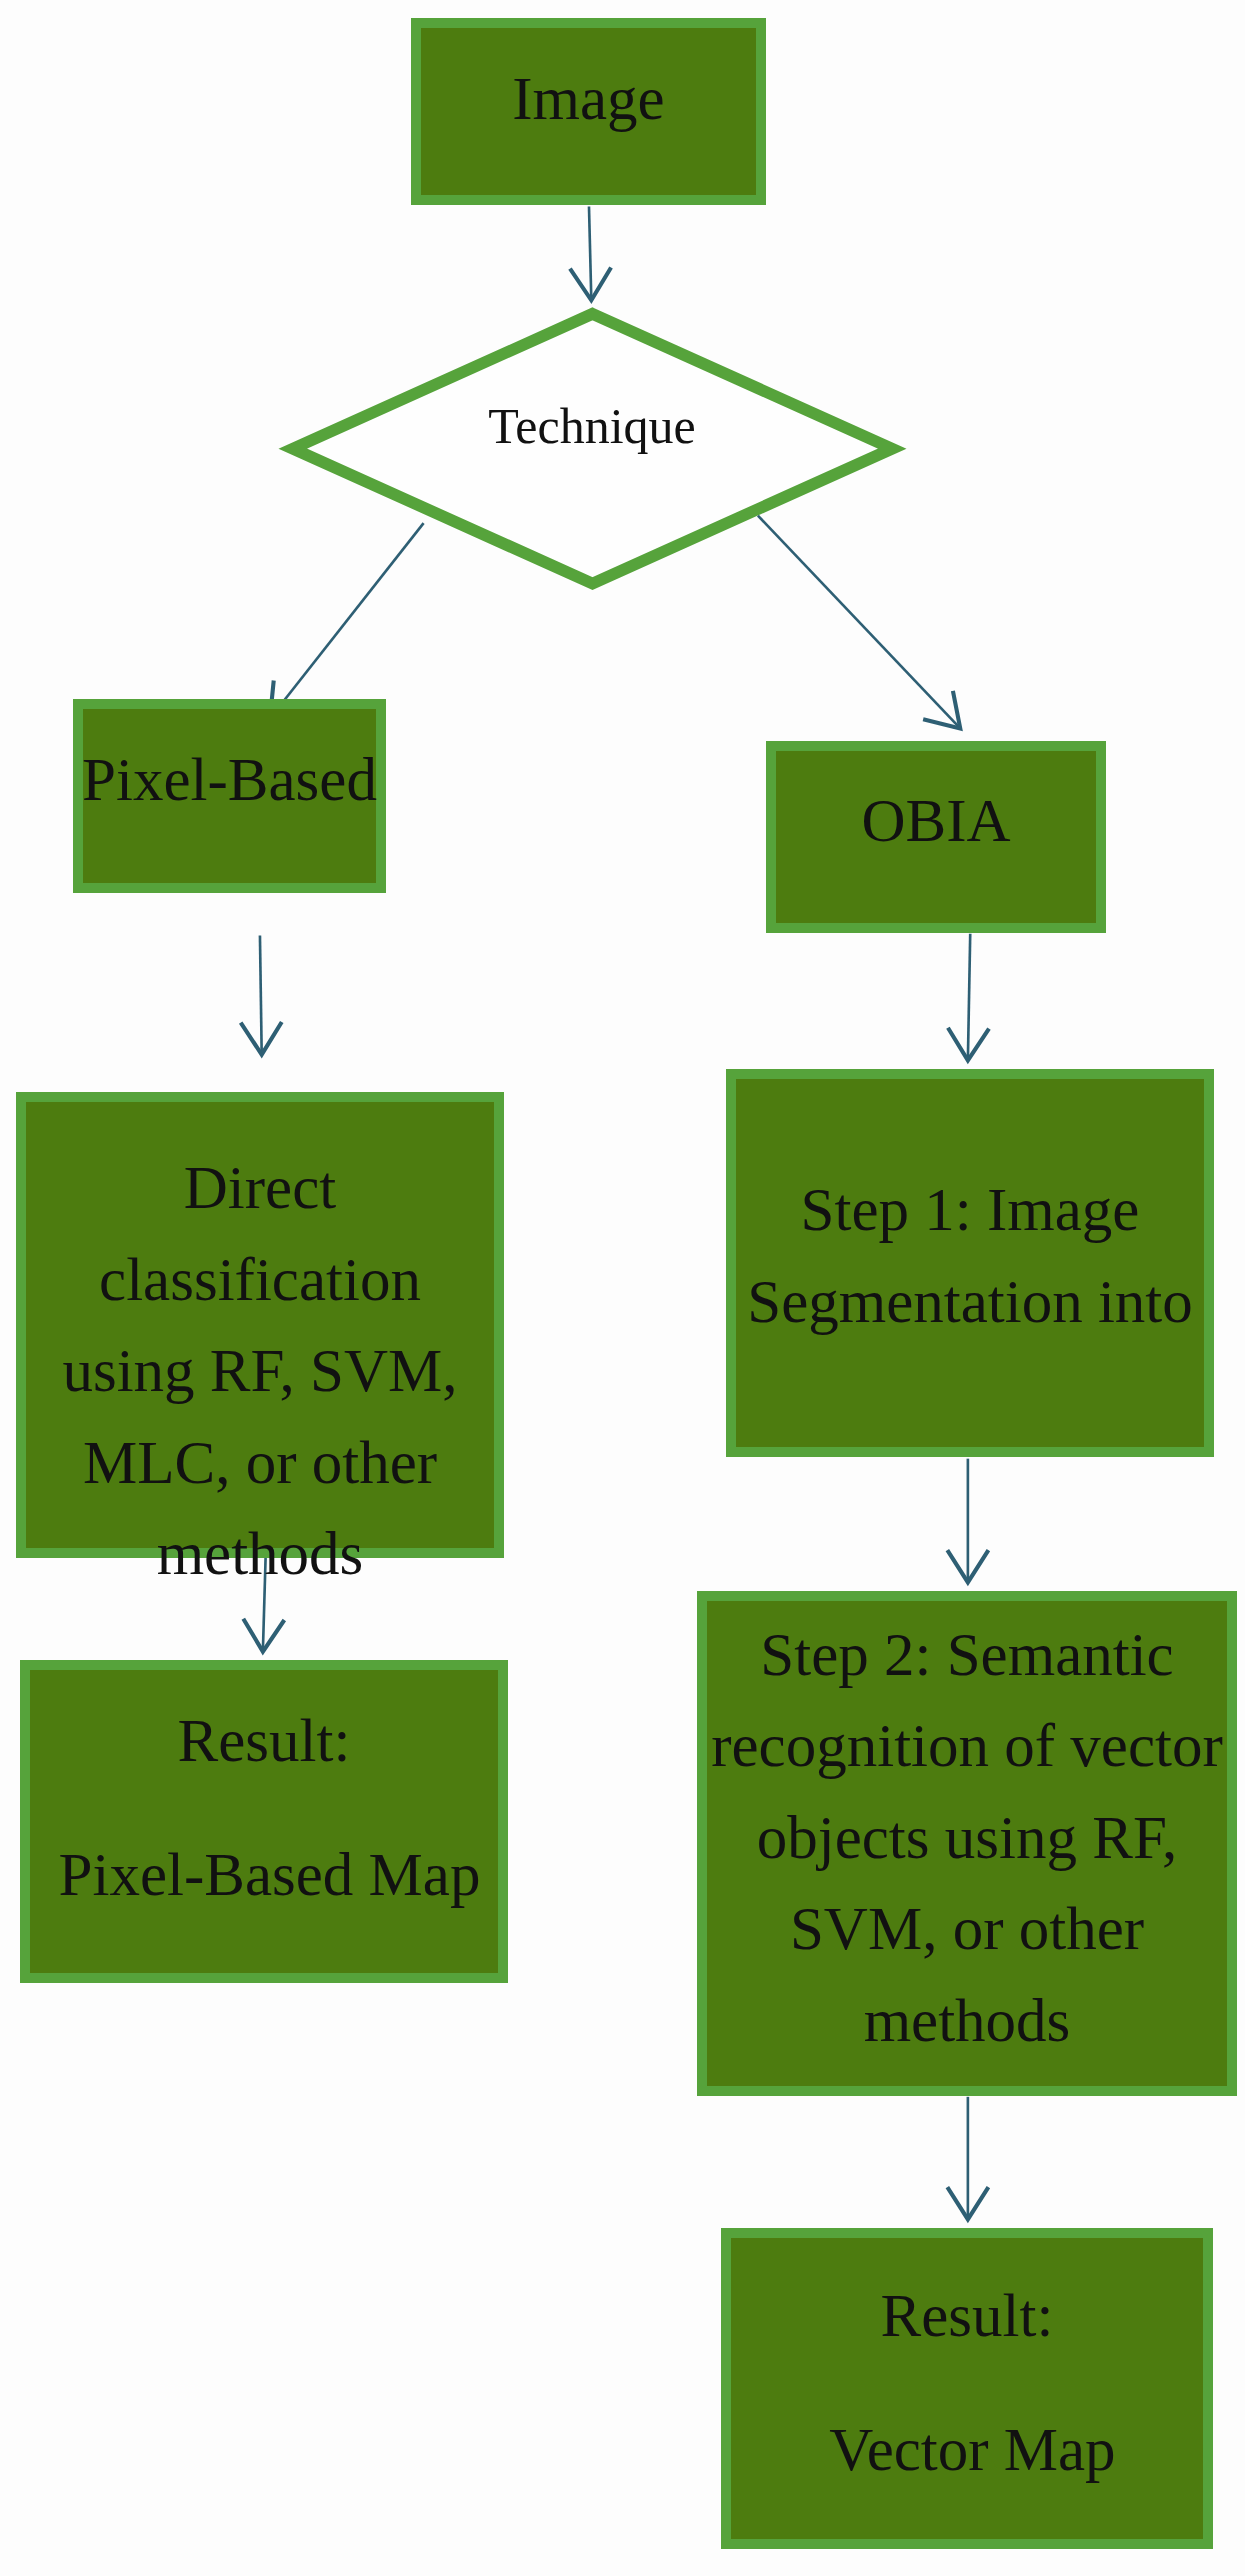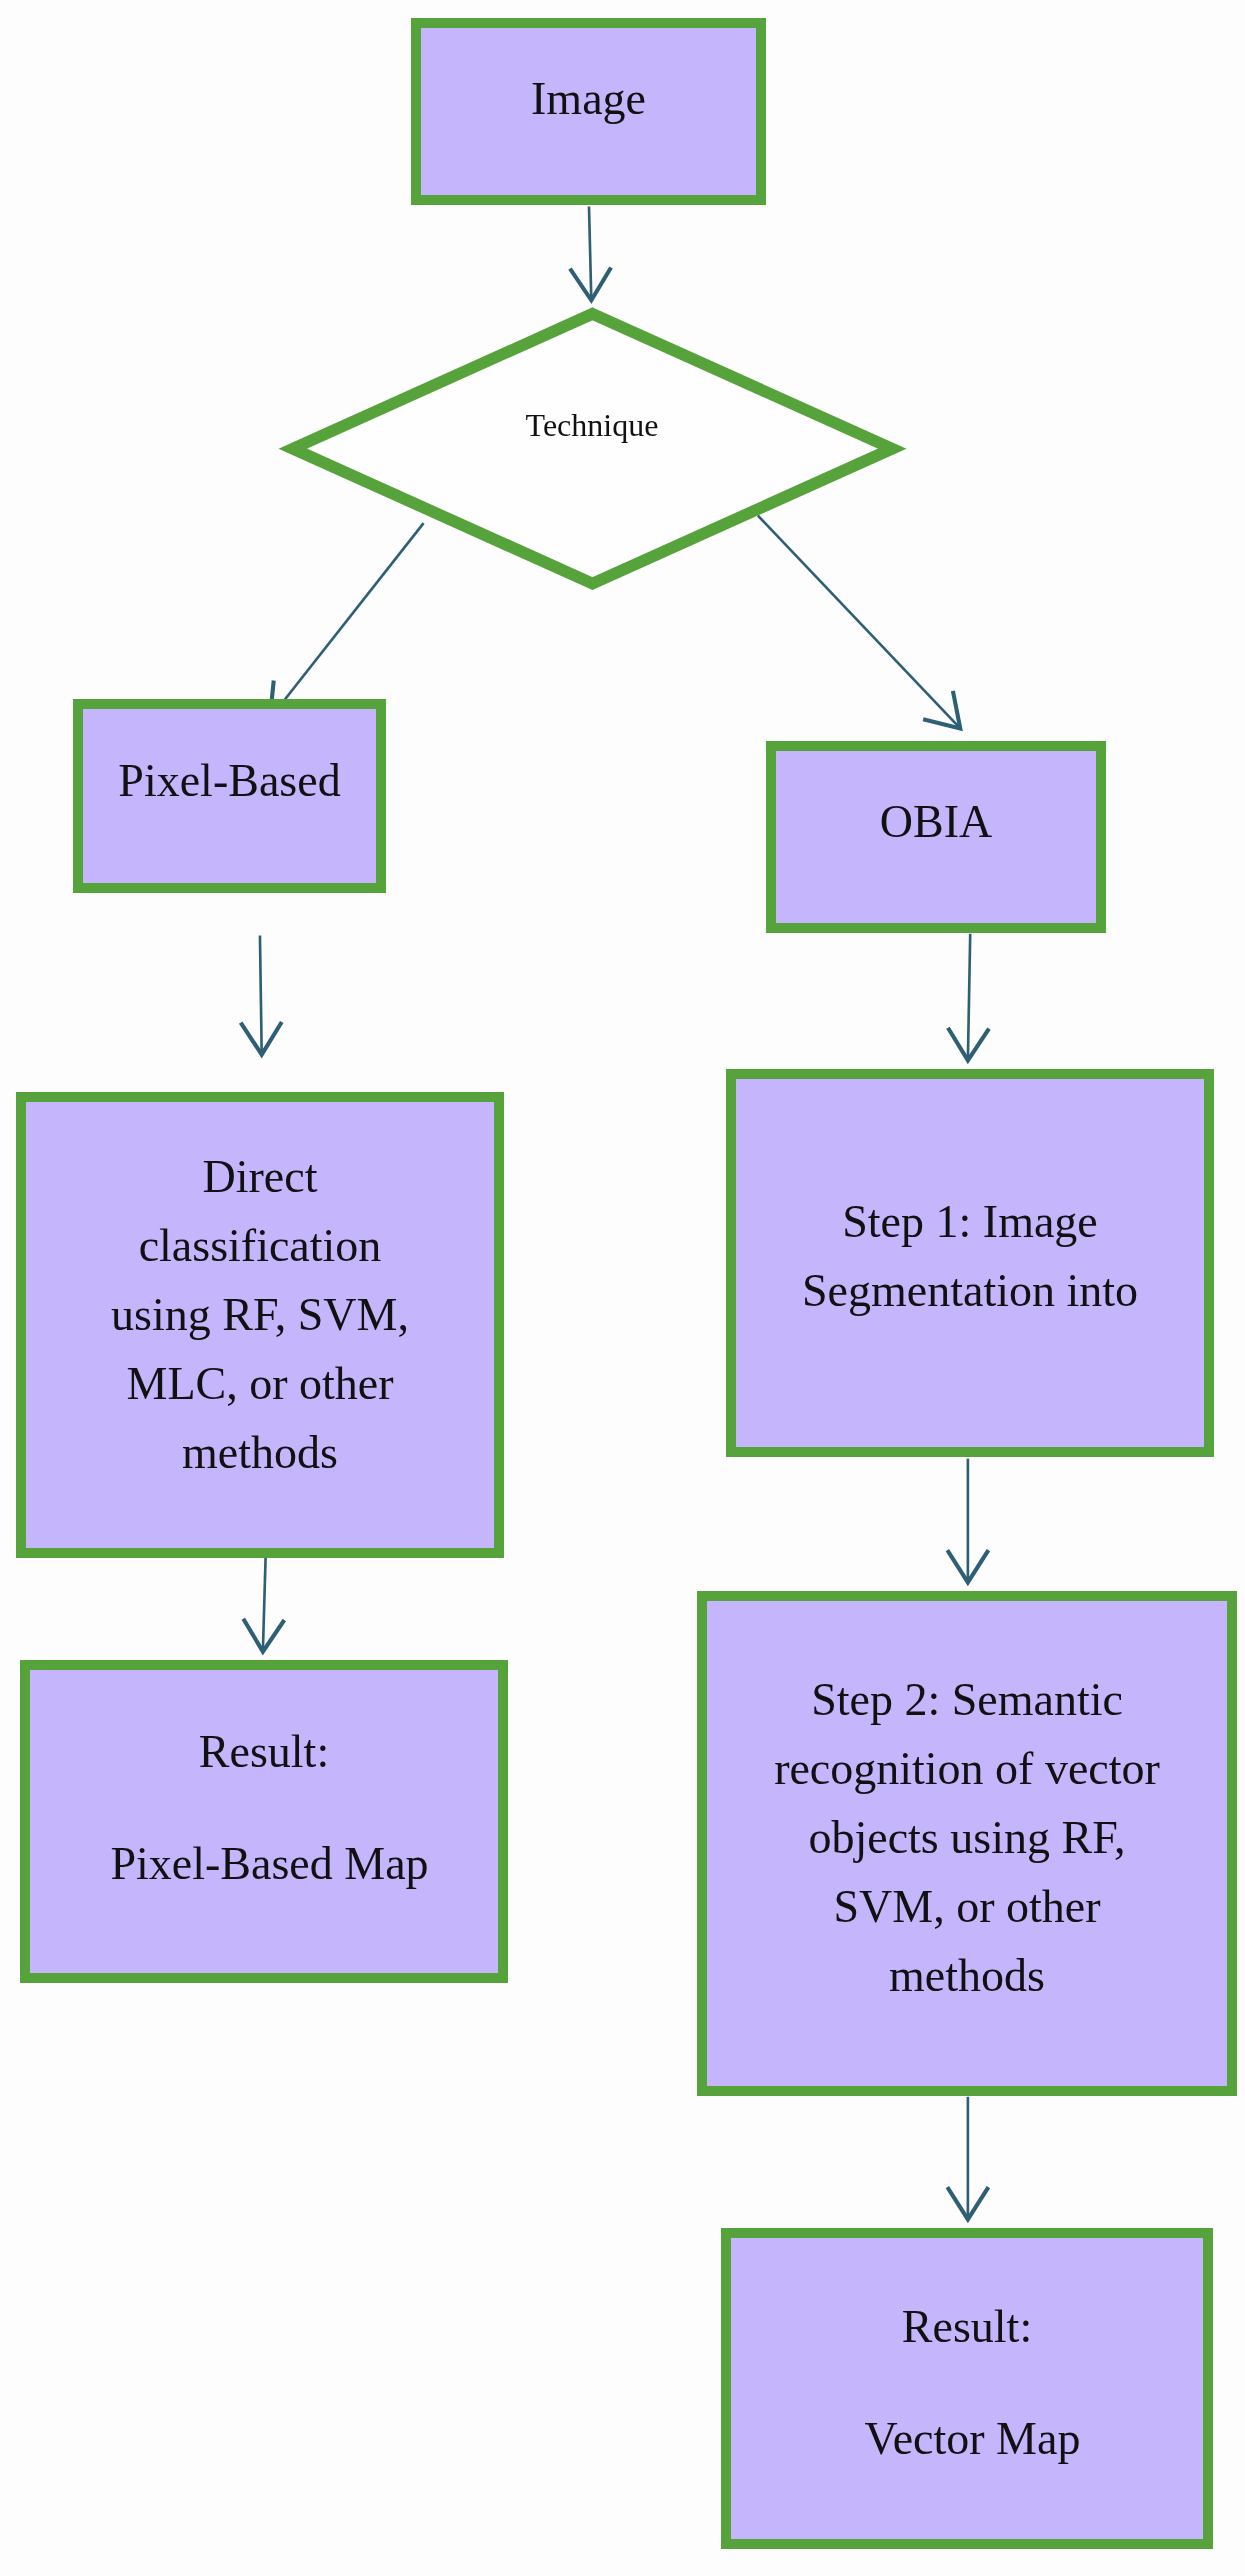--- a/index.html
+++ b/index.html
@@ -8,33 +8,33 @@
     background:#fdfdfd;
     font-family:"Liberation Serif","DejaVu Serif",serif;
     color:#111111;
   }
   .canvas{position:relative;width:1246px;height:2576px;overflow:hidden;}
   .overlay{position:absolute;left:0;top:0;width:1246px;height:2576px;}
   .node{
     position:absolute;
     box-sizing:border-box;
     border:10px solid #56a33b;
-    background:#c4b5fd;
+    background:#4d7c0f;
     display:flex;flex-direction:column;
     align-items:center;justify-content:center;
     text-align:left;
-    font-size:46px;line-height:1.5;
+    font-size:61px;line-height:1.5;
     color:#111111;
   }
   .node .tline{white-space:nowrap;}
   .diamond-label{
     position:absolute;
     display:flex;align-items:center;justify-content:center;
     text-align:center;
-    font-size:32px;line-height:1.2;
+    font-size:50px;line-height:1.2;
     color:#111111;
   }
   
   #node-image{left:411px;top:18px;width:355px;height:187px;padding-bottom:26px;}
   #diamond-label{left:428px;top:396px;width:328px;height:59px;}
   #node-pixel{left:73px;top:699px;width:313px;height:194px;padding-bottom:32px;}
   #node-obia{left:766px;top:741px;width:340px;height:192px;padding-bottom:32px;}
   #node-direct{left:16px;top:1063px;width:488px;height:466px;justify-content:flex-start;padding-top:40px;margin-top:29px;}
   #node-step1{left:726px;top:1069px;width:488px;height:388px;padding-bottom:14.7px;}
   #node-result-pixel{left:20px;top:1660px;width:488px;height:323px;padding-bottom:28px;}

